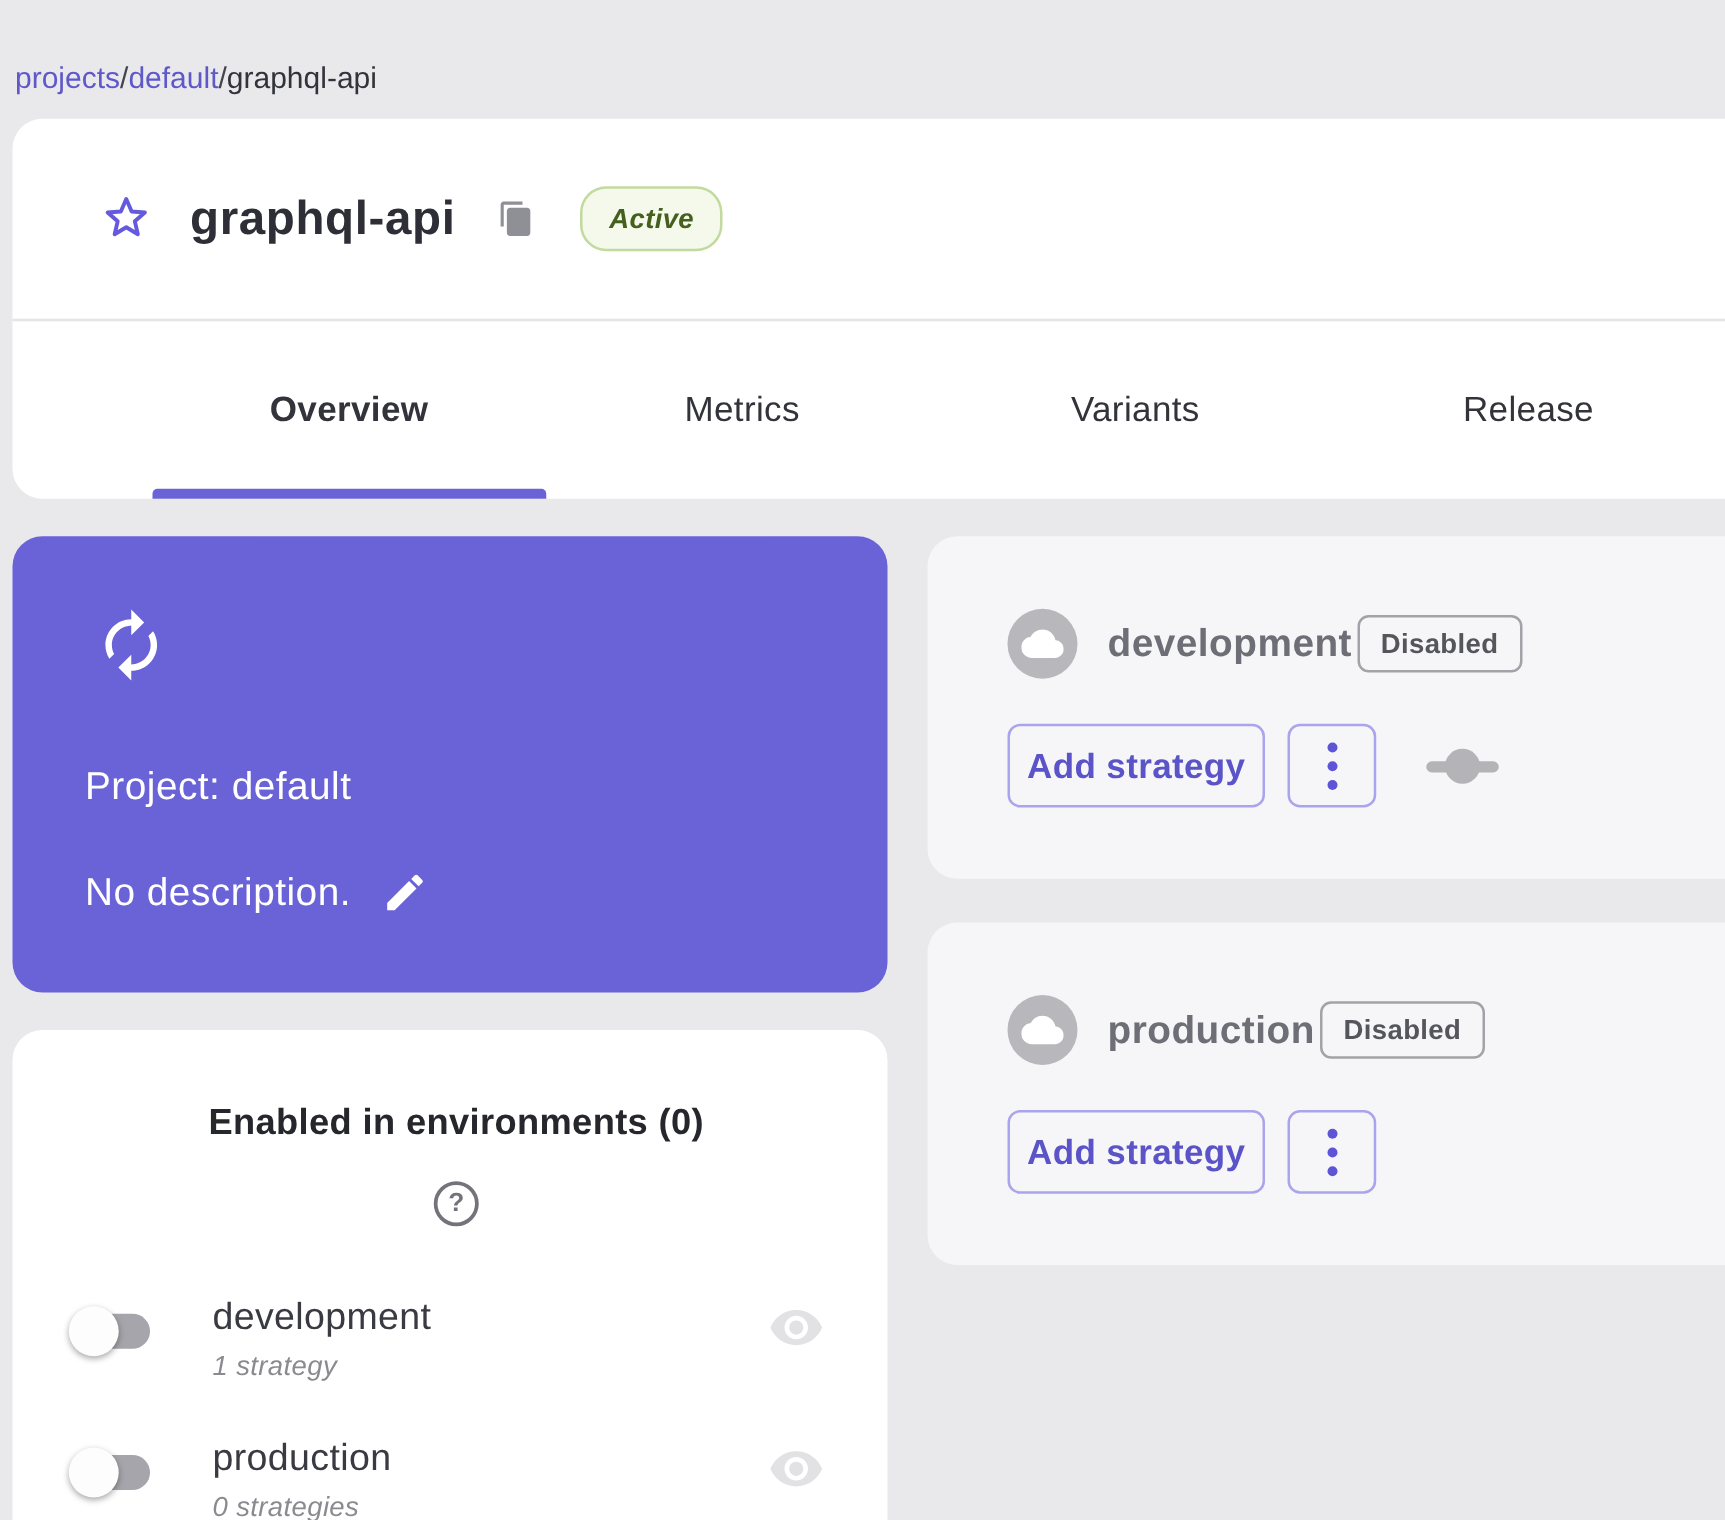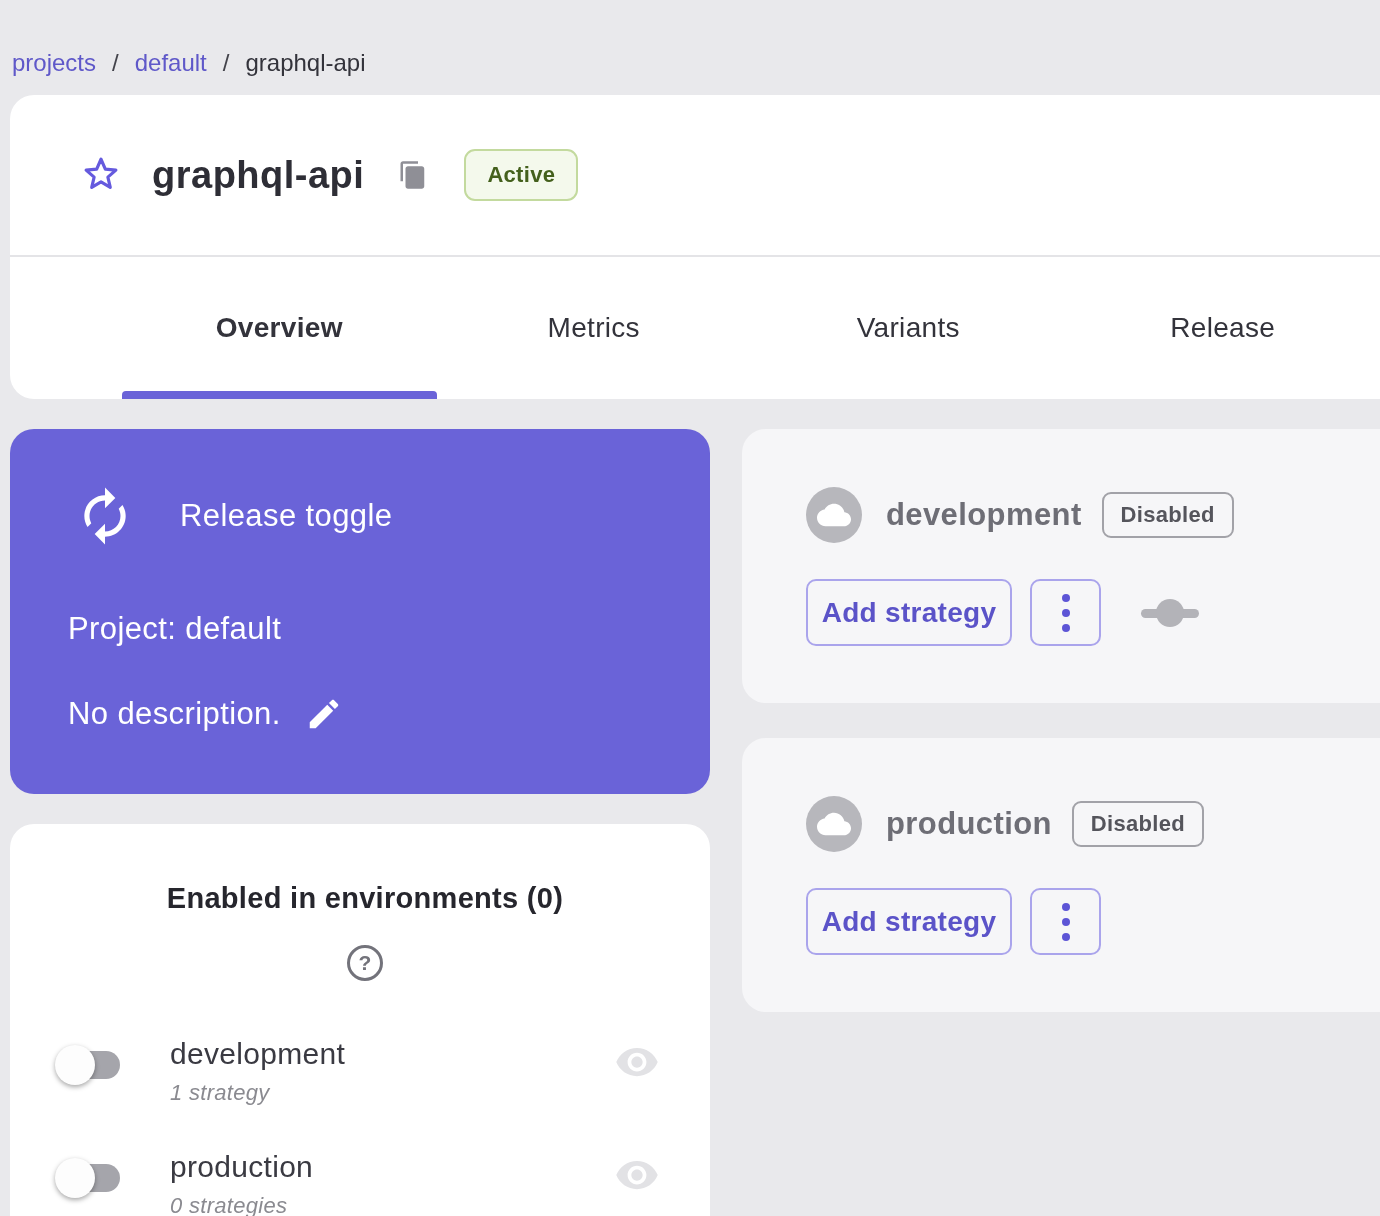--- a/index.html
+++ b/index.html
@@ -29,43 +29,43 @@
   html, body { margin: 0; padding: 0; }
   body {
     width: 1380px; height: 1216px; overflow: hidden;
     background: var(--page-bg);
     font-family: "Liberation Sans", "DejaVu Sans", sans-serif;
     color: var(--text);
   }
 
   
   .breadcrumb {
-    display: flex; align-items: center; gap: 16px;
+    display: flex; align-items: center; gap: 0;
     padding: 30px 0 0 12px; height: 95px; font-size: 24px;
   }
   .breadcrumb a { color: var(--link); text-decoration: none; cursor: pointer; }
   .breadcrumb .sep { color: #43434b; }
   .breadcrumb .current { color: var(--text); }
 
   
   .header-card {
     margin-left: 10px;
     background: var(--card-bg);
     border-radius: 24px 0 0 24px;
   }
   .title-row { height: 160px; display: flex; align-items: center; padding-left: 70px; }
   .star-icon { width: 42px; height: 42px; flex: 0 0 auto; cursor: pointer; }
   .page-title { font-size: 38px; font-weight: 600; color: #2e2e36; margin: 0 0 0 30px; letter-spacing: .5px; }
   .copy-icon { width: 30px; height: 34px; margin-left: 34px; cursor: pointer; }
   .status-badge {
     margin-left: 36px; padding: 11px 21px;
     background: var(--active-bg);
     border: 2px solid var(--active-border);
-    border-radius: 11px;
-    color: var(--active-text); font-size: 22px; font-weight: 700; letter-spacing: .3px;
+    border-radius: 21px;
+    color: var(--active-text); font-size: 22px; font-weight: 700; letter-spacing: .3px; font-style: italic;
   }
   .divider { height: 2px; background: var(--divider); }
 
   
   .tabs { display: flex; padding-left: 64px; height: 142px; margin-left: 48px; }
   .tab {
     width: 320px; position: relative;
     display: flex; align-items: center; justify-content: center;
     font-size: 28px; color: var(--text); cursor: pointer; letter-spacing: .3px;
   }
@@ -127,21 +127,21 @@
   }
   .env-head { display: flex; align-items: center; }
   .avatar {
     width: 56px; height: 56px; border-radius: 50%;
     background: var(--avatar-bg);
     display: flex; align-items: center; justify-content: center; flex: 0 0 auto;
   }
   .cloud-icon { width: 34px; height: 34px; }
   .strategy-env-name { margin-left: 24px; font-size: 31px; font-weight: 700; color: var(--text-secondary); letter-spacing: .4px; }
   .disabled-badge {
-    margin-left: 20px; padding: 8px 17px;
+    margin-left: 4px; padding: 8px 17px;
     border: 2px solid var(--badge-border); border-radius: 9px;
     font-size: 22px; font-weight: 700; color: var(--badge-text); letter-spacing: .3px;
     background: transparent;
   }
   .actions { margin-top: 36px; display: flex; align-items: center; }
   .add-btn {
     width: 206px; height: 67px;
     border: 2px solid var(--accent-border); border-radius: 10px;
     background: transparent; color: var(--accent-dark);
     font-family: inherit; font-size: 28px; font-weight: 700; letter-spacing: .3px;
@@ -199,21 +199,20 @@
 </section>
 
 <main class="layout">
   <div class="col-left">
 
     <section class="toggle-card">
       <div class="type-row">
         <svg class="refresh-icon" viewBox="0 0 24 24" fill="#ffffff">
           <path d="M12 6v3l4-4-4-4v3c-4.42 0-8 3.58-8 8 0 1.57.46 3.03 1.24 4.26L6.7 14.8c-.45-.83-.7-1.79-.7-2.8 0-3.31 2.69-6 6-6zm6.76 1.74L17.3 9.2c.44.84.7 1.79.7 2.8 0 3.31-2.69 6-6 6v-3l-4 4 4 4v-3c4.42 0 8-3.58 8-8 0-1.57-.46-3.03-1.24-4.26z"></path>
         </svg>
-        <span class="type-label">Release toggle</span>
       </div>
       <div class="project-label">Project: default</div>
       <div class="desc-row">
         <span>No description.</span>
         <svg class="pencil-icon" viewBox="0 0 24 24" fill="#ffffff">
           <path d="M3 17.25V21h3.75L17.81 9.94l-3.75-3.75L3 17.25zM20.71 7.04c.39-.39.39-1.02 0-1.41l-2.34-2.34c-.39-.39-1.02-.39-1.41 0l-1.83 1.83 3.75 3.75 1.83-1.83z"></path>
         </svg>
       </div>
     </section>
 

